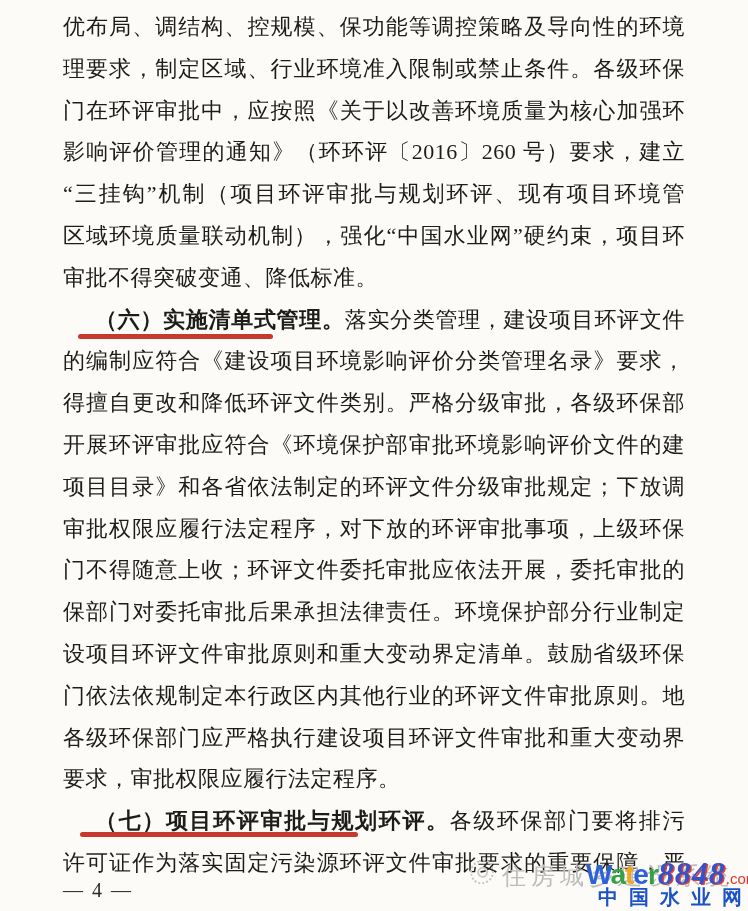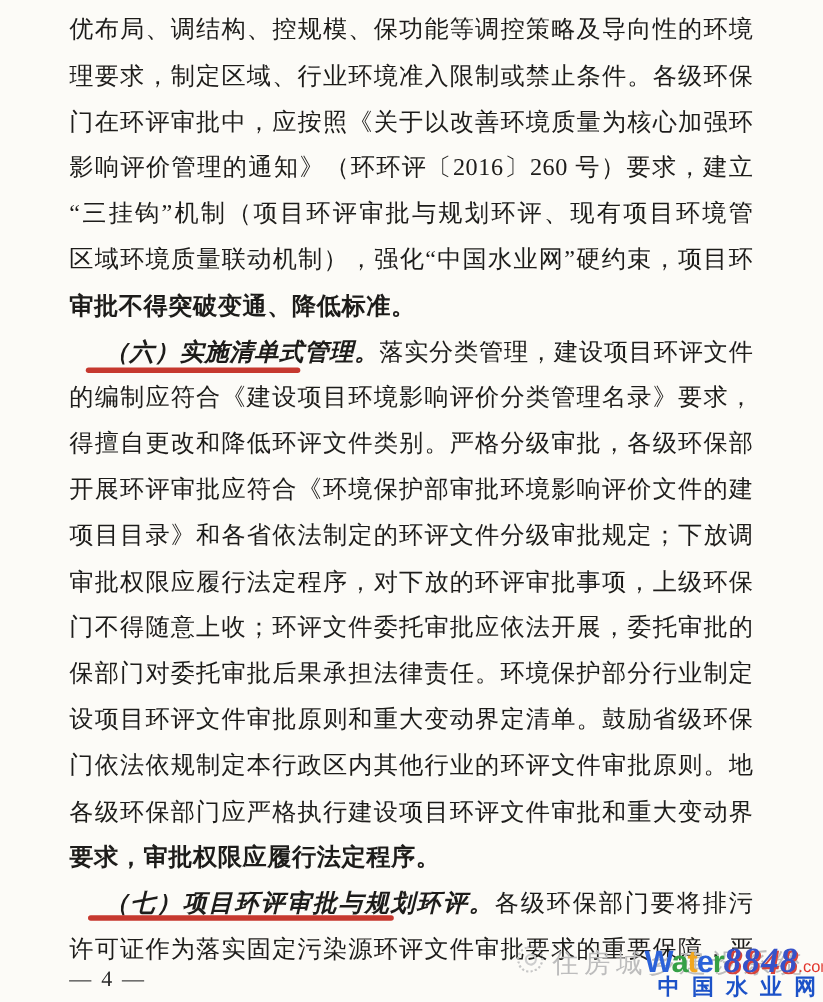--- a/index.html
+++ b/index.html
@@ -25,23 +25,23 @@
     font-size:22px;
     line-height:41.8px;
     height:41.8px;
     text-align:justify;
     text-justify:inter-character;
     letter-spacing:0.5px;
     white-space:normal;
     overflow:hidden;
   }
   .line.stretch{ text-align-last:justify; }
-  .line.noStretch{ text-align-last:left;font-weight:bold; }
+  .line.noStretch{ text-align-last:left; }
   .line.indent{ padding-left:32px; }
-  .line .hd{ font-weight:bold;font-style:italic; }
+  .line .hd{ font-weight:bold; }
   
   .red-underline{
     position:absolute;
     height:5px;
     border-radius:3px;
   }
   
   .footer-page{
     position:absolute;
     left:63px;top:879px;

